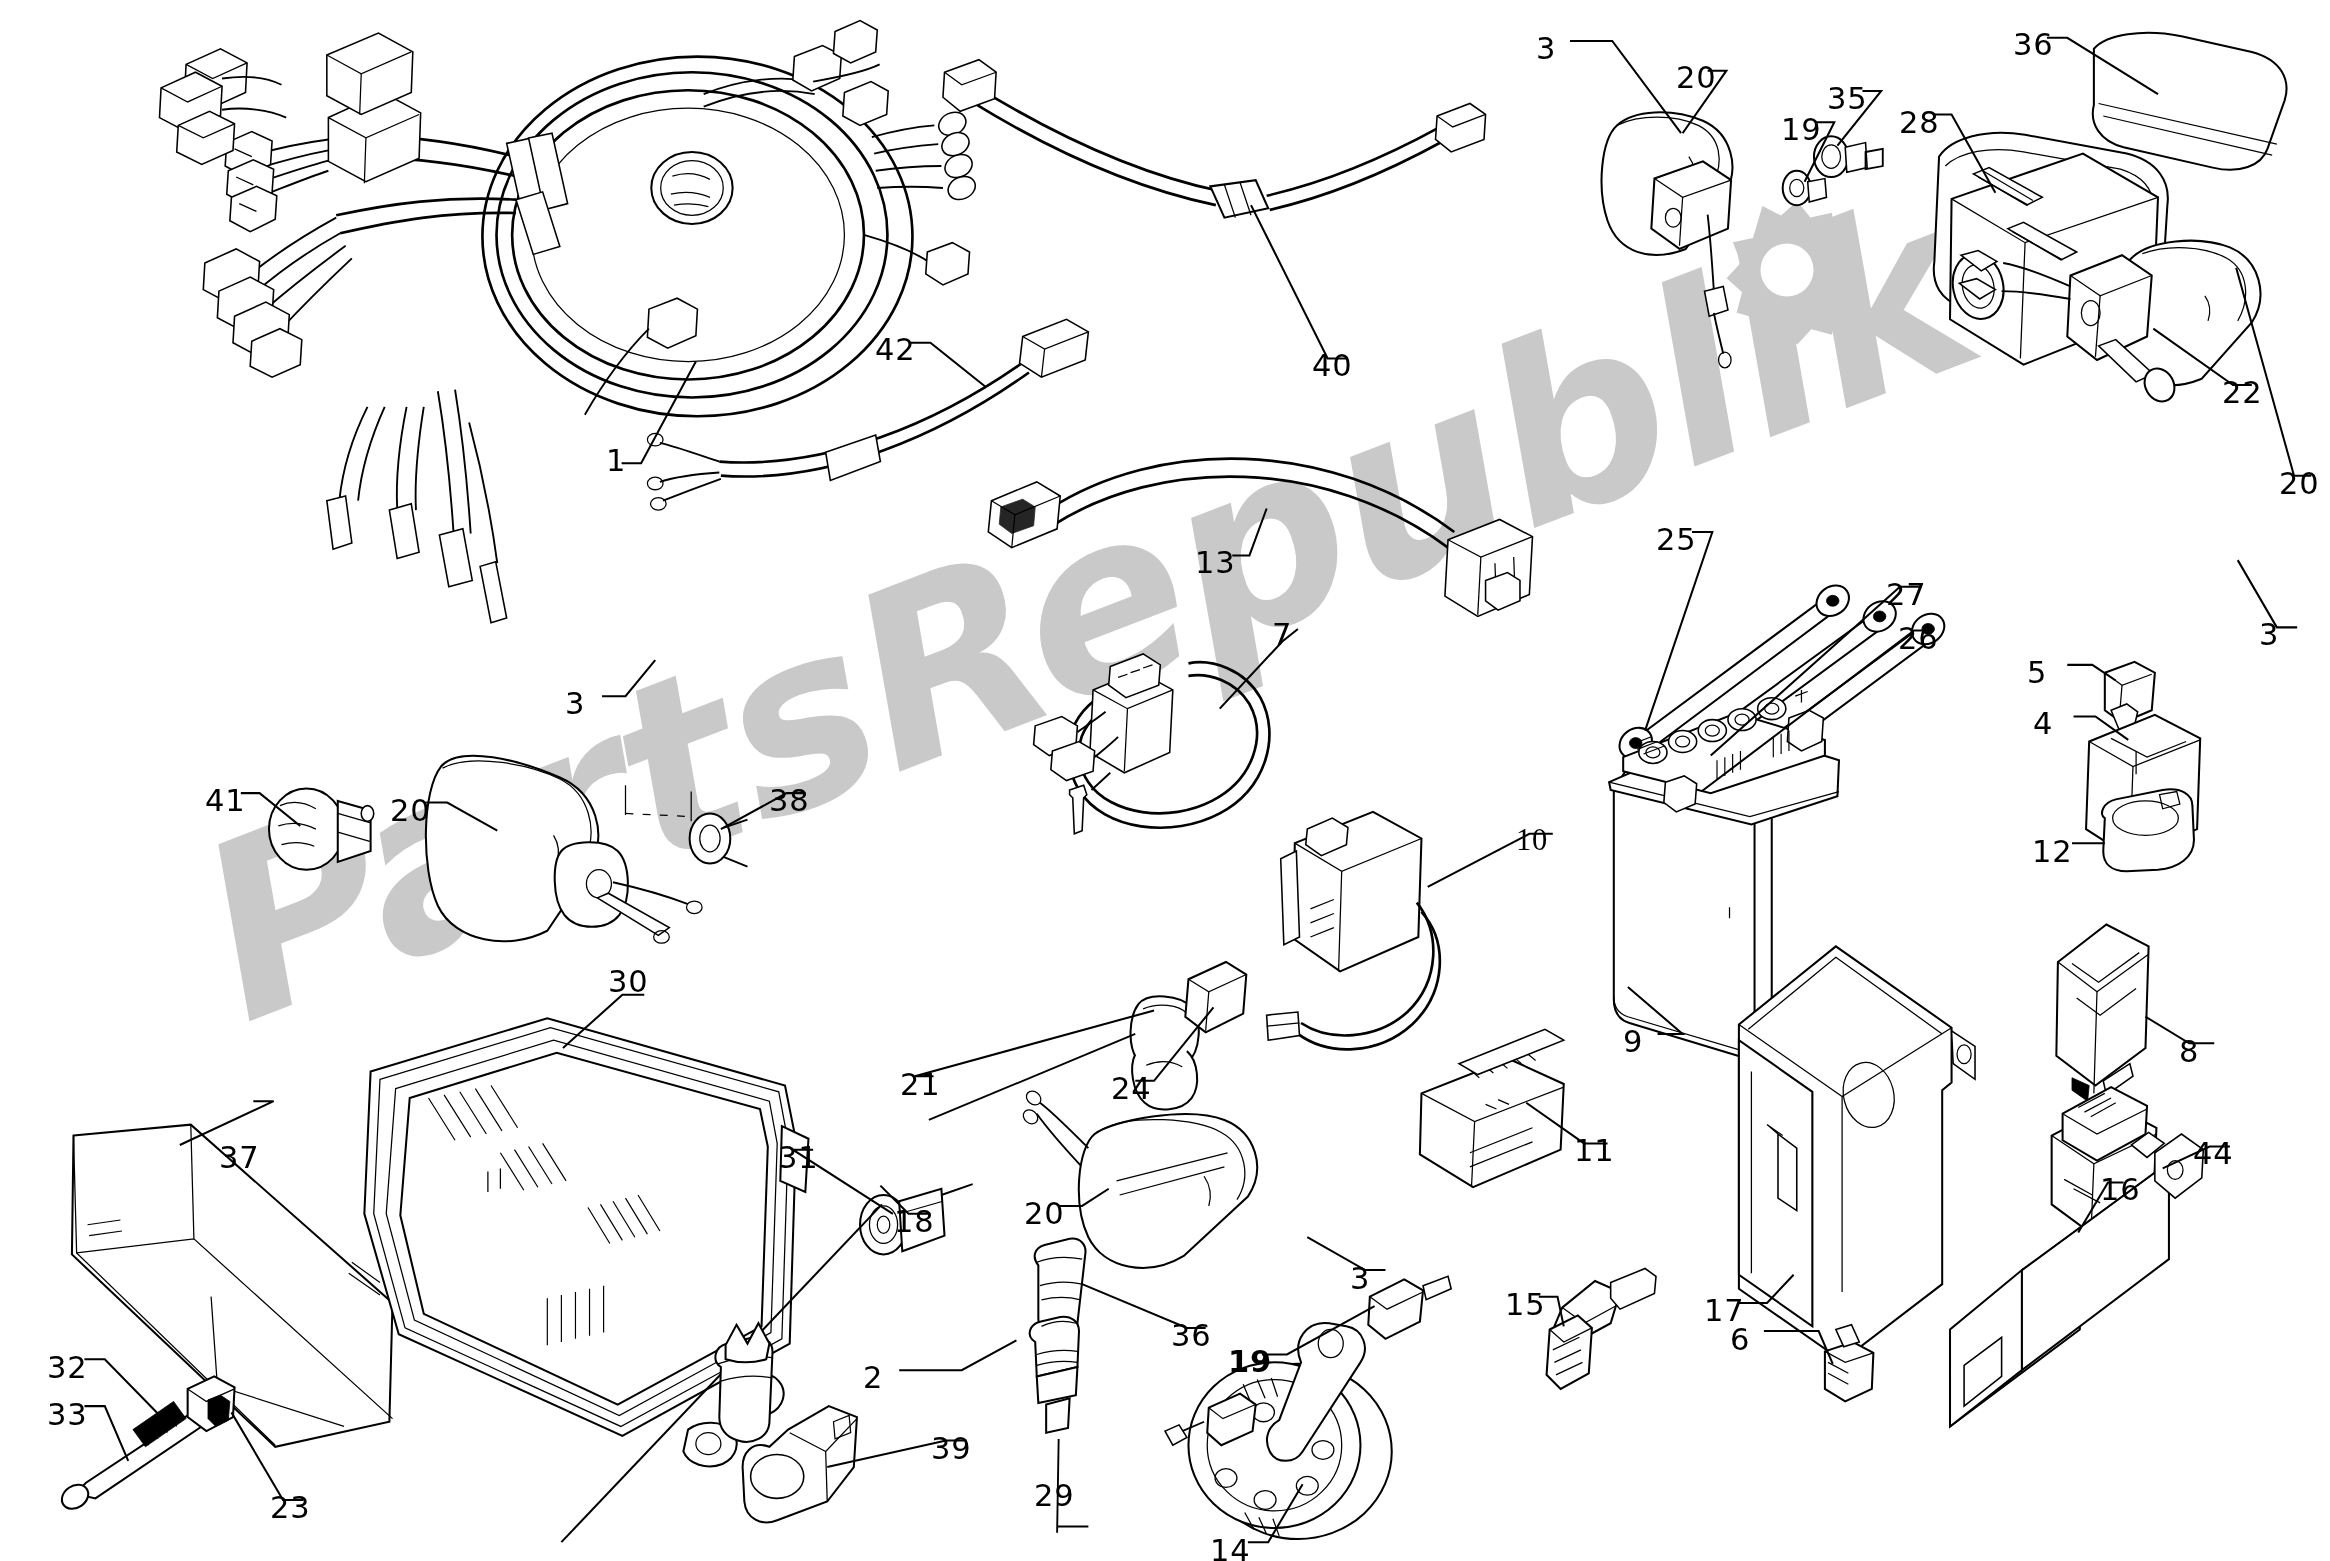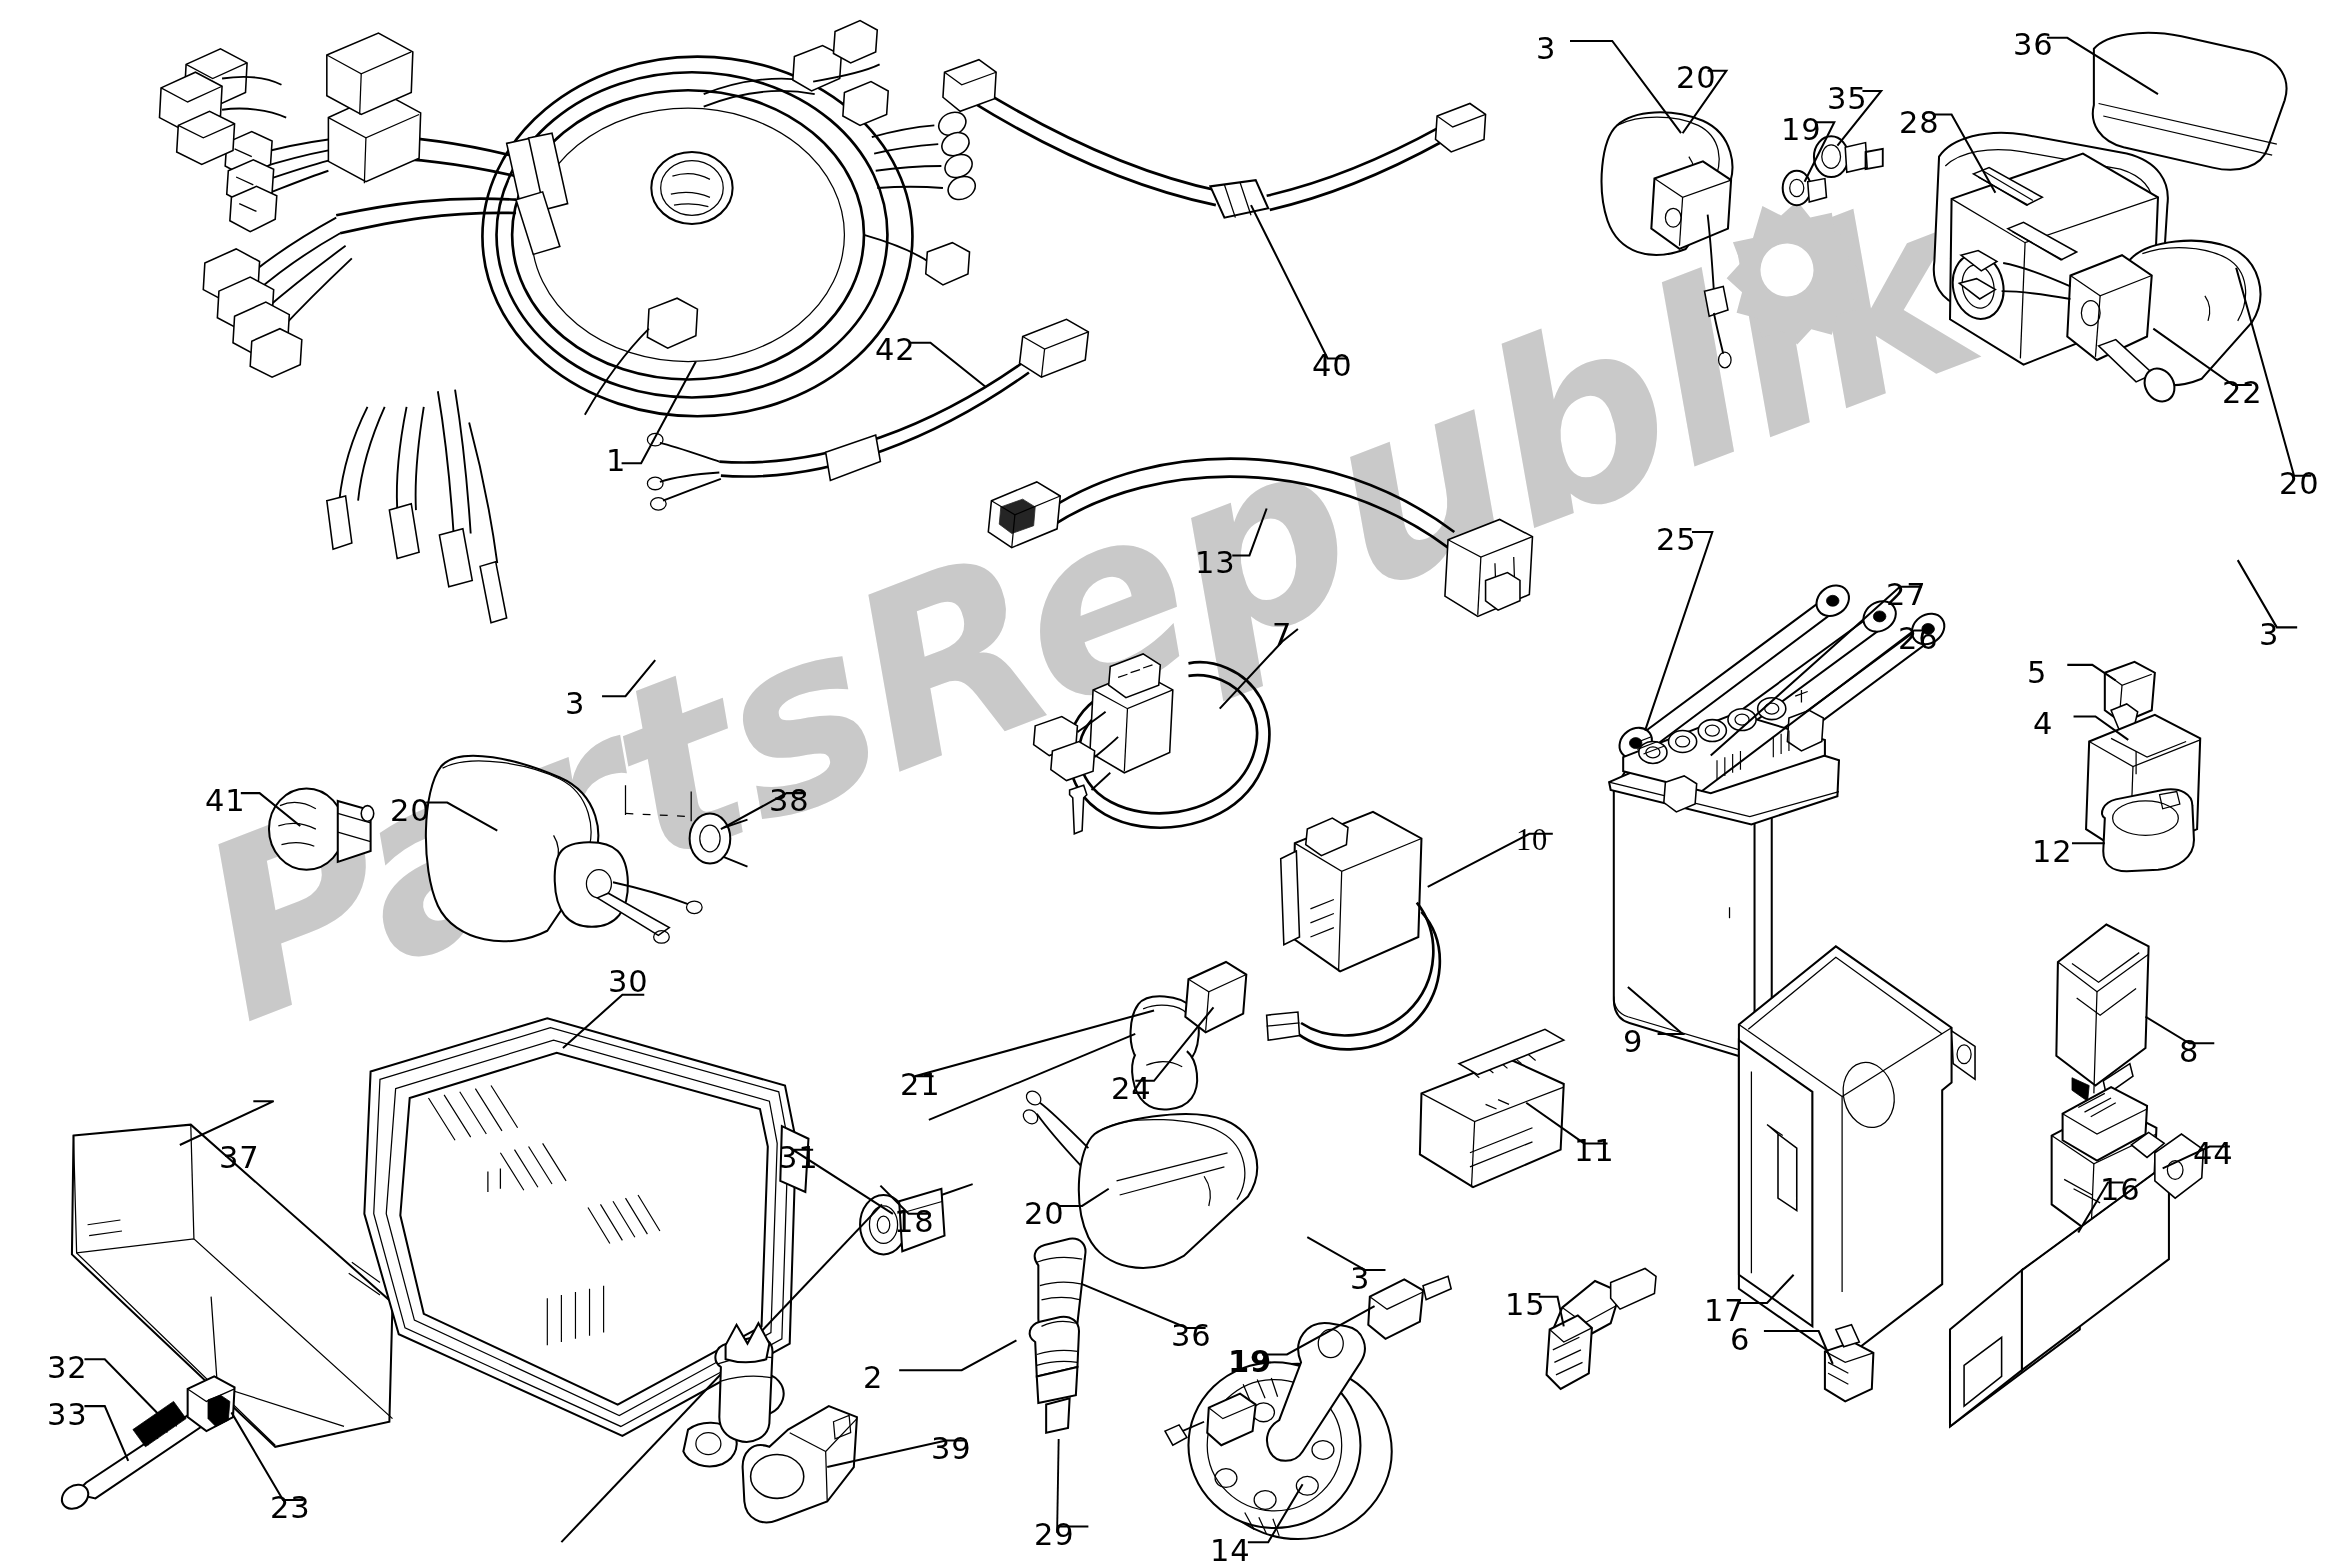--- a/index.html
+++ b/index.html
@@ -709,21 +709,21 @@
       <div class="lbl" style="left: 390px; top: 793px;">20</div>
       <div class="lbl" style="left: 1024px; top: 1196px;">20</div>
       <div class="lbl" style="left: 900px; top: 1067px;">21</div>
       <div class="lbl" style="left: 2222px; top: 375px;">22</div>
       <div class="lbl" style="left: 270px; top: 1490px;">23</div>
       <div class="lbl" style="left: 1111px; top: 1071px;">24</div>
       <div class="lbl" style="left: 1656px; top: 522px;">25</div>
       <div class="lbl" style="left: 1898px; top: 621px;">26</div>
       <div class="lbl" style="left: 1886px; top: 577px;">27</div>
       <div class="lbl" style="left: 1899px; top: 105px;">28</div>
-      <div class="lbl" style="left: 1034px; top: 1517px;">29</div>
+      <div class="lbl" style="left: 1034px; top: 1478px;">29</div>
       <div class="lbl" style="left: 608px; top: 964px;">30</div>
       <div class="lbl" style="left: 778px; top: 1140px;">31</div>
       <div class="lbl" style="left: 47px; top: 1350px;">32</div>
       <div class="lbl" style="left: 47px; top: 1397px;">33</div>
       <div class="lbl" style="left: 1781px; top: 112px;">19</div>
       <div class="lbl" style="left: 1827px; top: 81px;">35</div>
       <div class="lbl" style="left: 2013px; top: 27px;">36</div>
       <div class="lbl" style="left: 219px; top: 1092px; margin-top: 48px;">37</div>
       <div class="lbl" style="left: 769px; top: 783px;">38</div>
       <div class="lbl" style="left: 931px; top: 1431px;">39</div>

